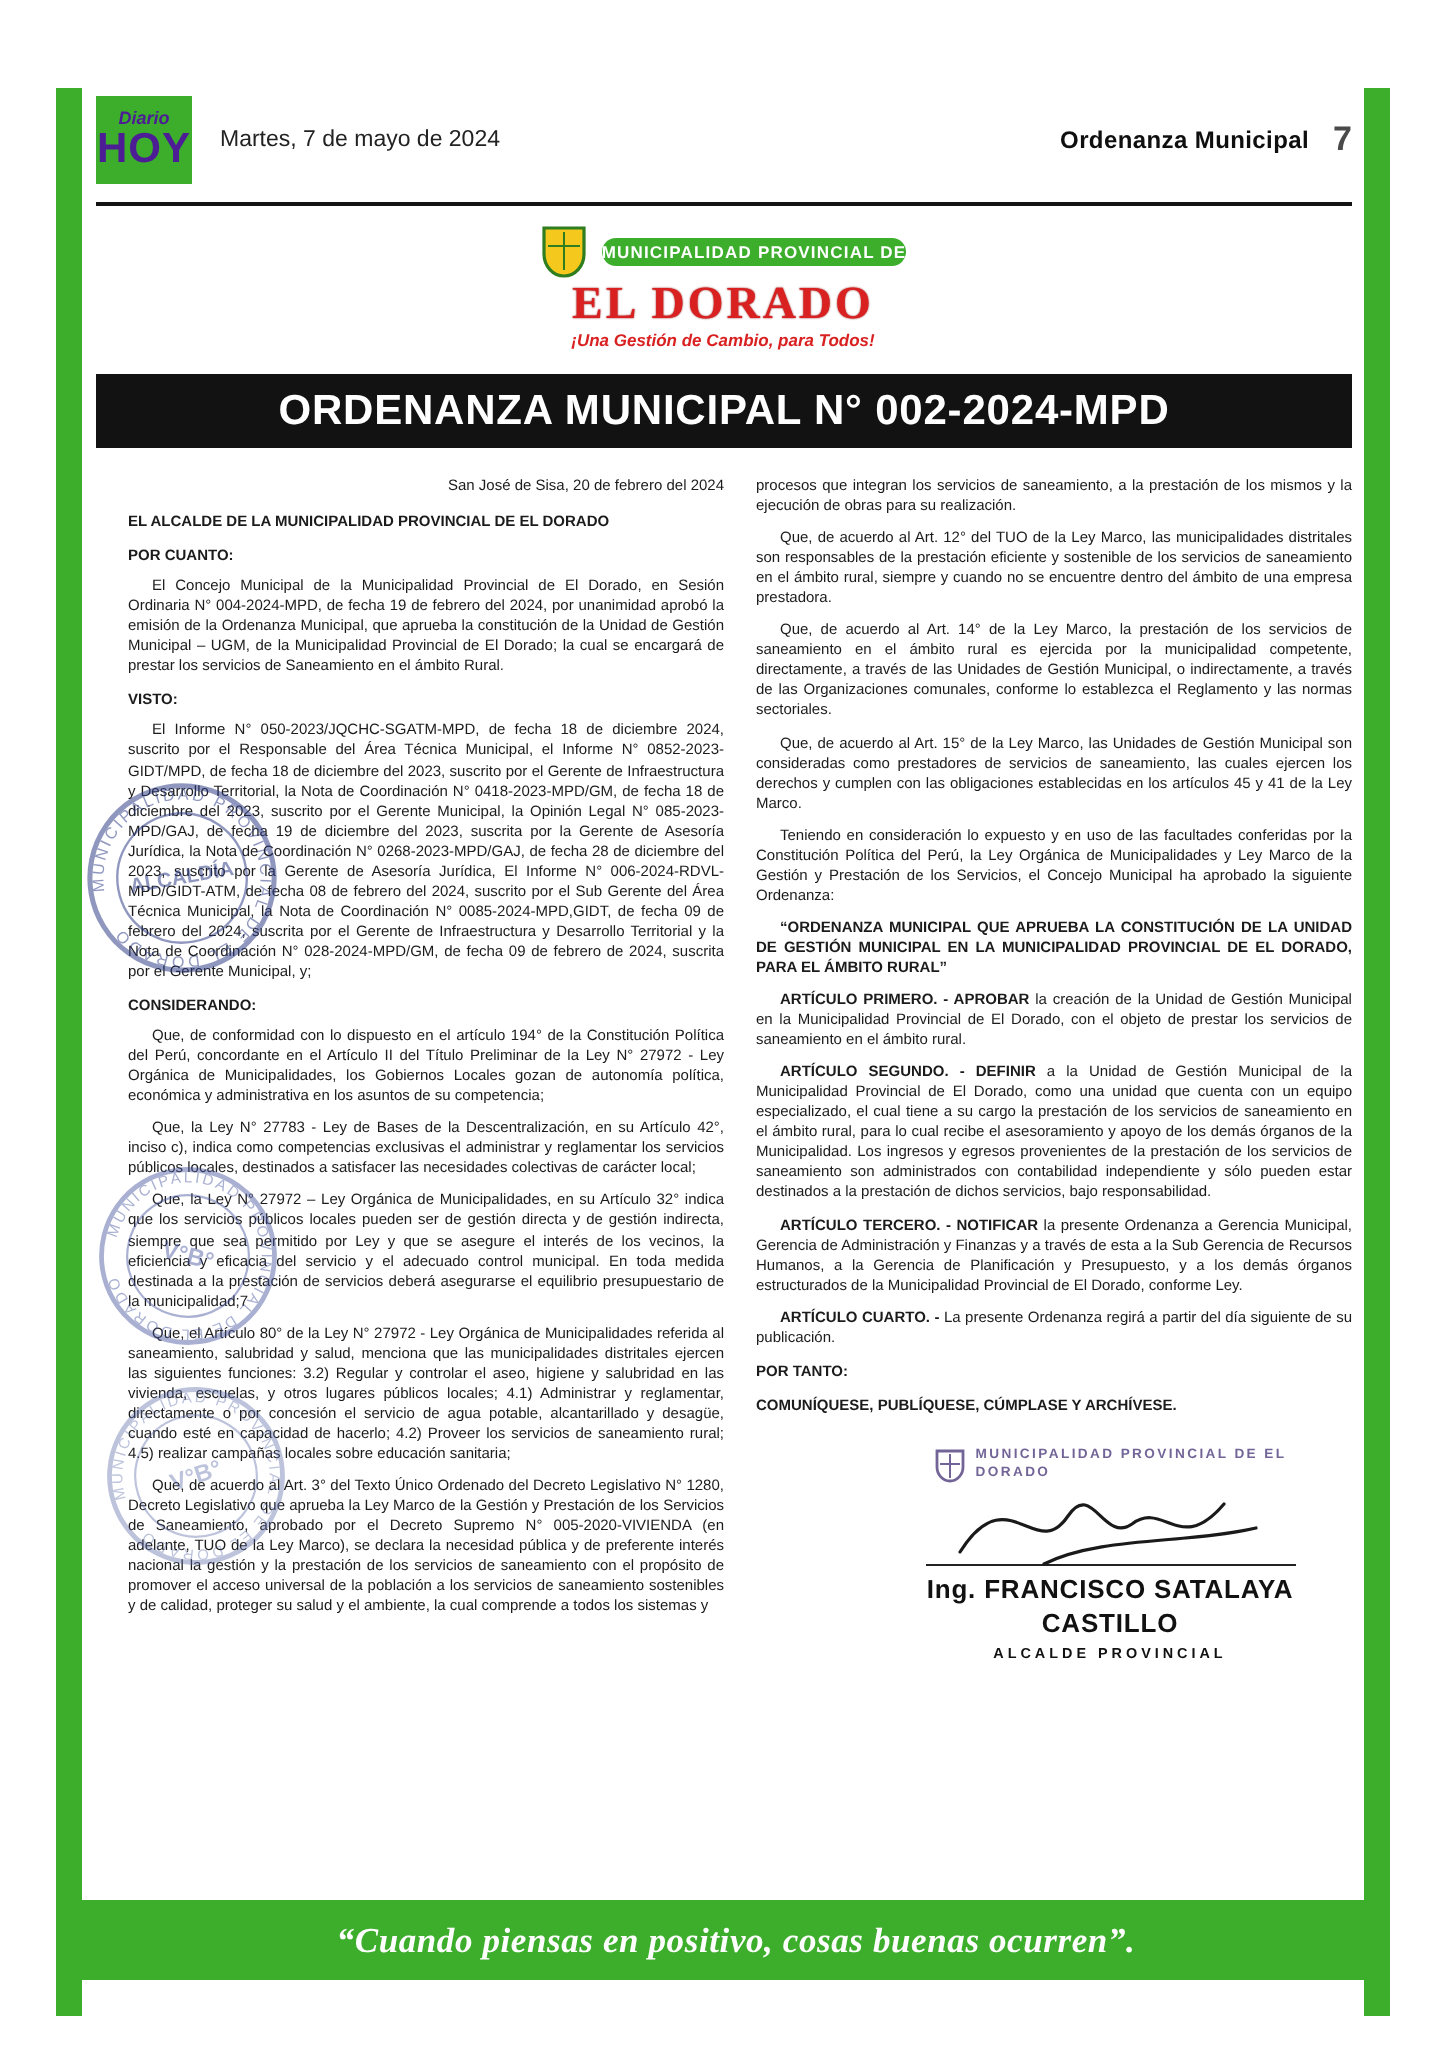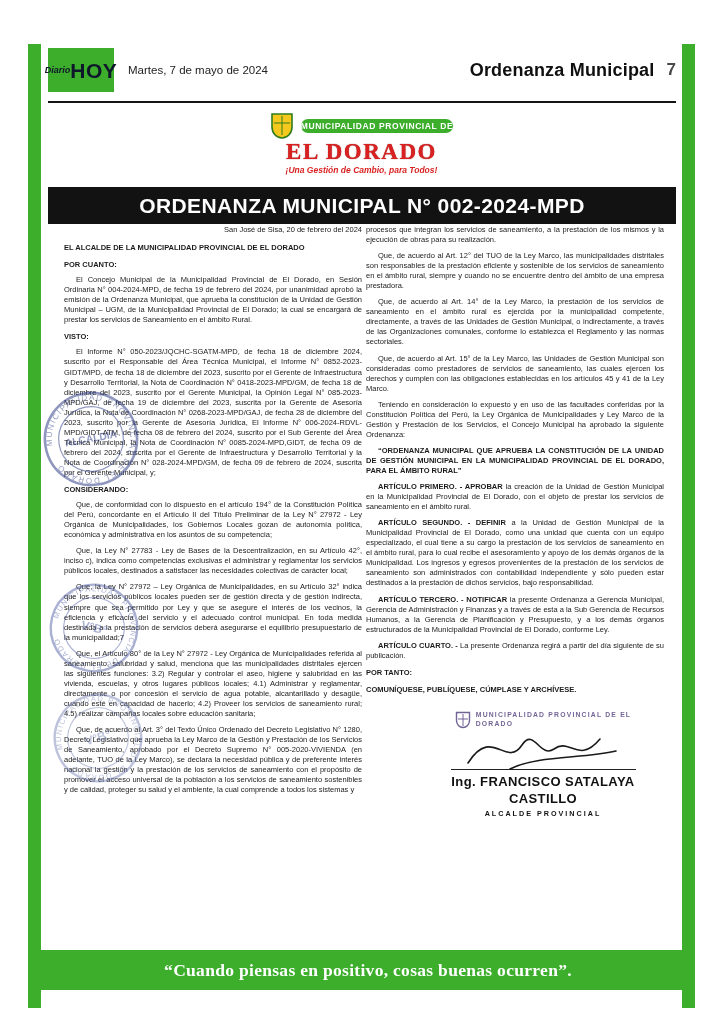--- a/index.html
+++ b/index.html
@@ -8,42 +8,42 @@
 
   .page { position:relative; width:723px; height:1024px; background:#fff; overflow:hidden; margin:0 auto; }
 
   
   .side-rail { position:absolute; top:44px; width:13px; height:964px; background:var(--green,#3cae2c); }
   .side-rail.left { left:28px; }
   .side-rail.right { left:682px; }
 
   
   .masthead { position:absolute; left:48px; top:46px; width:628px; height:48px; display:flex; align-items:center; }
-  .logo-box { width:66px; height:44px; background:var(--green,#3cae2c); color:#0f172a; display:flex; flex-direction:row; align-items:center; justify-content:center; line-height:1; }
+  .logo-box { width:48px; height:44px; background:var(--green,#3cae2c); color:#4c1d95; display:flex; flex-direction:column; align-items:center; justify-content:center; line-height:1; }
   .logo-small { font-size:9px; font-weight:bold; font-style:italic; }
   .logo-big { font-size:21px; font-weight:bold; letter-spacing:.5px; }
   .mast-date { margin-left:14px; font-size:11.5px; color:#222; }
   .mast-right { margin-left:auto; display:flex; align-items:center; gap:12px; }
-  .mast-section { font-size:18px; font-weight:bold; color:#0f0f0f; letter-spacing:.2px; }
+  .mast-section { font-size:12px; font-weight:bold; color:#0f0f0f; letter-spacing:.2px; }
   .mast-page { font-size:17px; font-weight:bold; color:#4a4a4a; }
   .mast-rule { position:absolute; left:48px; top:101px; width:628px; height:2px; background:#141414; }
 
   
   .muni { position:absolute; left:0; top:112px; width:723px; display:flex; flex-direction:column; align-items:center; }
   .muni-row { display:flex; align-items:center; gap:7px; }
   .crest { width:24px; height:28px; }
   .muni-line1 { background:var(--green,#3cae2c); color:#fff; font-size:8.5px; font-weight:bold; padding:2px 0; border-radius:9px; letter-spacing:.6px; }
   .muni-name { color:var(--red,#d92121); font-family:"Liberation Serif", serif; font-size:23px; font-weight:bold; letter-spacing:1.5px; line-height:1.05; text-shadow:0 0 1px #8c1414; }
   .muni-tag { color:var(--red,#d92121); font-size:8.5px; font-weight:bold; font-style:italic; margin-top:1px; }
 
   
   .title-banner { position:absolute; left:48px; top:187px; width:628px; height:37px; background:#121212; color:#fff; display:flex; align-items:center; justify-content:center; font-size:21px; font-weight:bold; letter-spacing:.4px; }
 
   
-  .doc { position:absolute; left:64px; top:225px; width:612px; display:flex; gap:4px; }
+  .doc { position:absolute; left:64px; top:238px; width:612px; display:flex; gap:4px;justify-content:space-between; }
   .col { width:298px; font-size:7.5px; line-height:1.34; color:#1b1b1b; text-align:justify; }
   .dateline { text-align:right; margin-bottom:8px; }
   .blk { margin-bottom:6px; }
   .blk.heading { font-weight:bold; text-align:left; margin:7px 0 5px; }
   .blk.para { text-indent:12px; }
   .blk.cont { text-indent:0; }
   .blk.bold { font-weight:bold; text-indent:12px; }
   .blk b { font-weight:bold; }
 
   
@@ -57,21 +57,21 @@
   .sig-block { margin-top:16px; width:230px; margin-left:auto; margin-right:6px; position:relative; text-align:center; }
   .sig-stamp { display:flex; align-items:center; justify-content:center; gap:5px; color:#5a4a85; opacity:.85; }
   .sig-stamp-text { text-align:left; font-size:6.8px; font-weight:bold; letter-spacing:1.2px; line-height:1.25; }
   .stamp-emblem { width:16px; height:18px; }
   .sig-curve { width:170px; height:58px; margin:-10px auto -8px; display:block; }
   .sig-name { font-size:13px; font-weight:bold; color:#111; border-top:1px solid #222; width:185px; margin:0 auto; padding-top:3px; letter-spacing:.4px; }
   .sig-title { font-size:7.2px; font-weight:bold; color:#111; letter-spacing:2px; margin-top:1px; }
 
   
   .footer-banner { position:absolute; left:41px; top:950px; width:654px; height:40px; background:var(--green,#3cae2c); display:flex; align-items:center; justify-content:center; }
-  .footer-quote { color:#fff; font-family:"Liberation Serif", serif; font-size:17.5px; font-weight:bold; letter-spacing:.3px; }
+  .footer-quote { color:#fff; font-family:"Liberation Serif", serif; font-size:17.5px; font-weight:bold; font-style:italic; letter-spacing:.3px; }
 </style>
 </head>
 <body>
 
 <div class="page">
 
   <div class="side-rail left"></div>
   <div class="side-rail right"></div>
 
   <div class="masthead">

